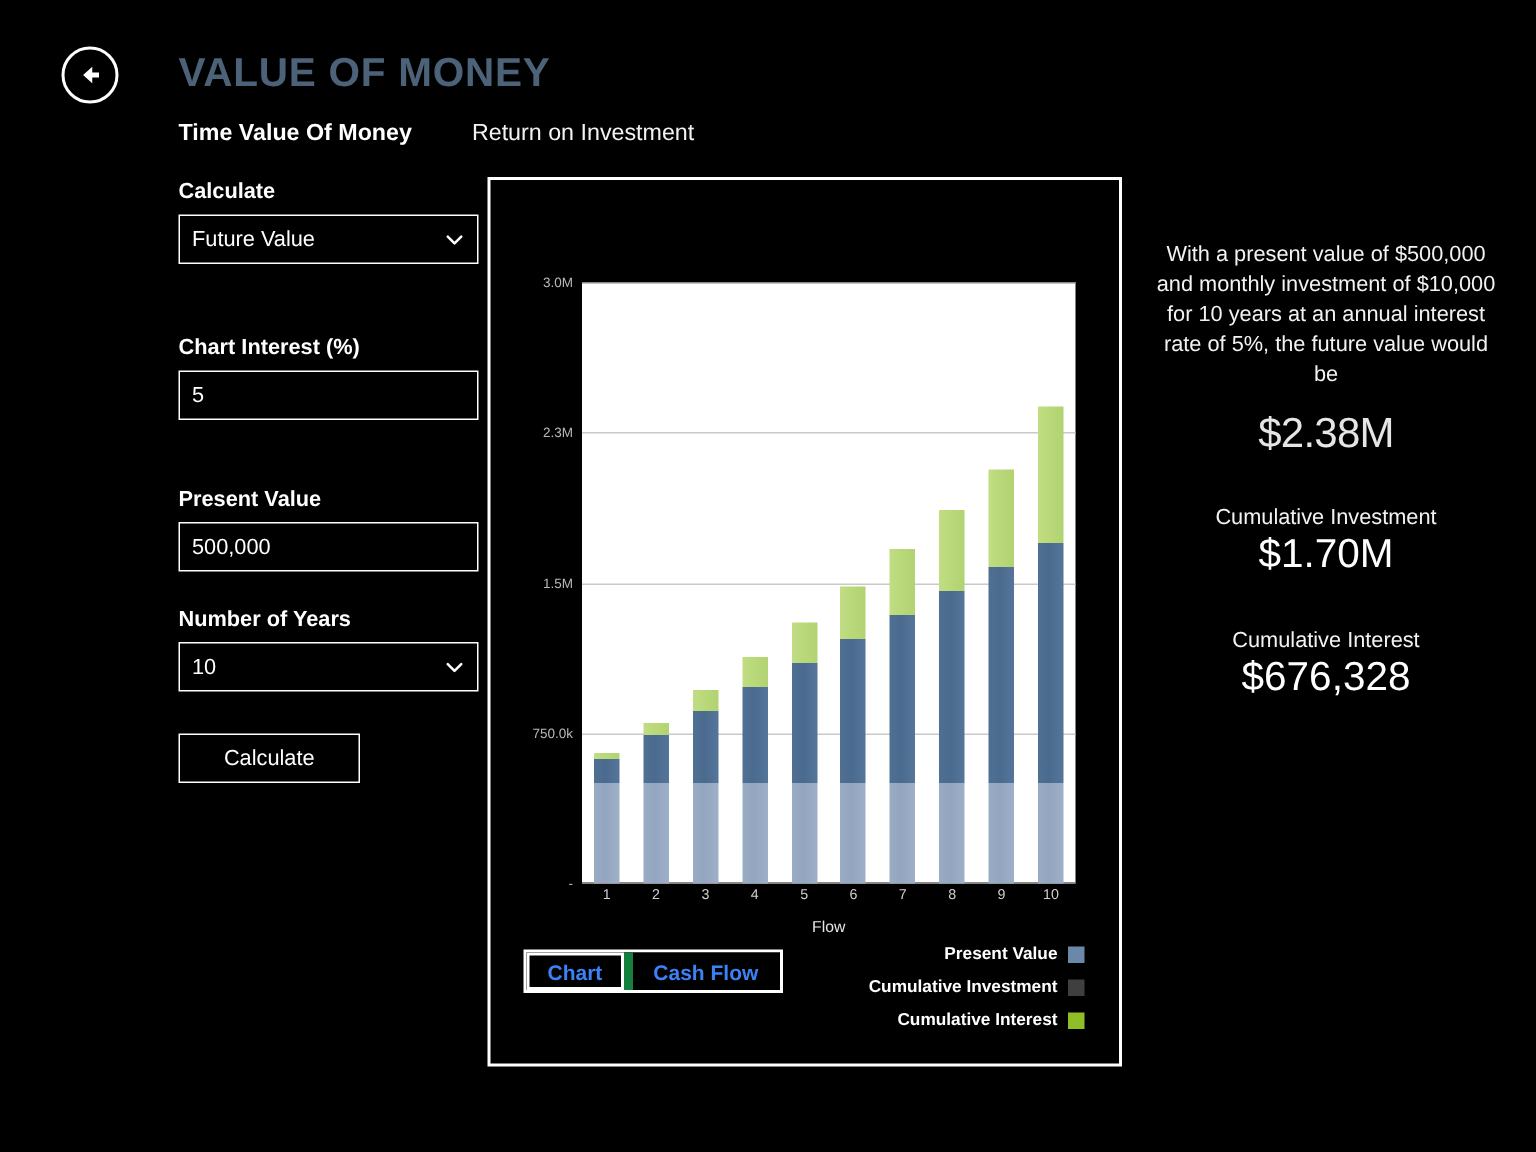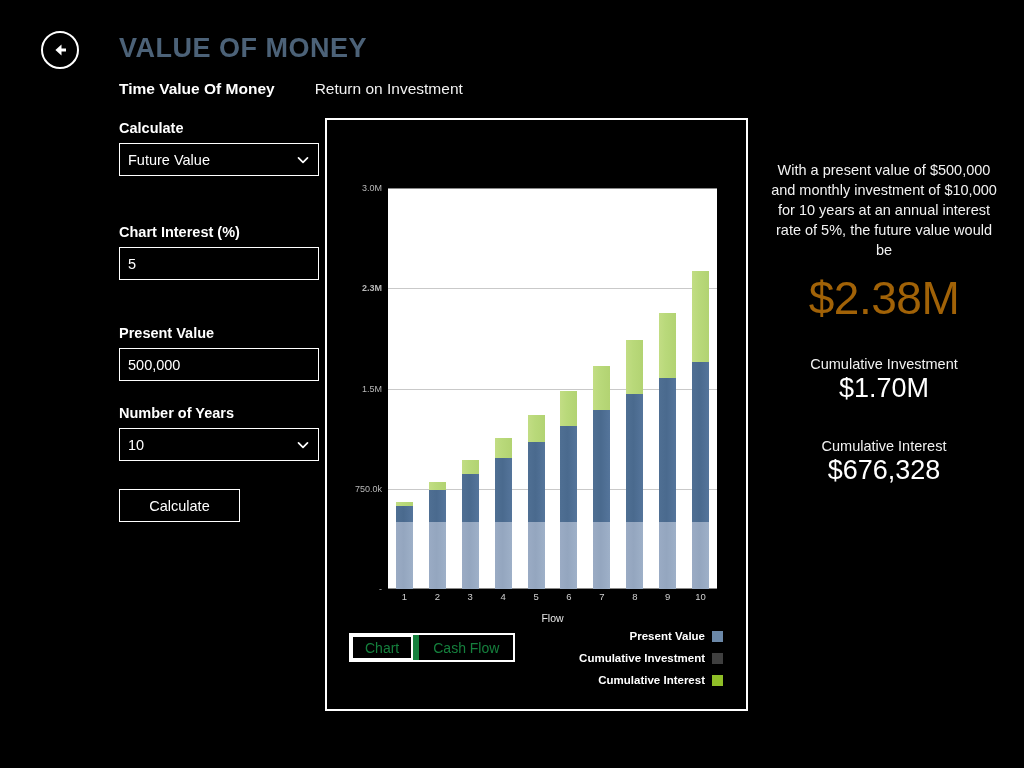--- a/index.html
+++ b/index.html
@@ -115,43 +115,43 @@
   }
 
   
   .view-toggle {
     position: absolute; left: 22px; top: 513px;
     display: flex; height: 29px;
     border: 2px solid #ffffff;
   }
   .view-btn {
     display: flex; align-items: center; justify-content: center;
-    padding: 0 14px; font-size: 14px; font-weight: normal;
-    color: #15803d; background: #000; cursor: pointer;
+    padding: 0 14px; font-size: 14px; font-weight: bold;
+    color: #3b82f6; background: #000; cursor: pointer;
     white-space: nowrap;
   }
   .view-btn.active { outline: 2px solid #ffffff; outline-offset: -2px; }
   .view-btn.inactive { border-left: 6px solid #15803d; }
 
   
   .legend { position: absolute; right: 23px; top: 510px; }
   .legend-row {
     display: flex; align-items: center; justify-content: flex-end;
     margin-bottom: 10px;
   }
   .legend-label { font-size: 11.5px; font-weight: bold; color: #ffffff; margin-right: 7px; white-space: nowrap; }
   .legend-swatch { width: 11px; height: 11px; flex: 0 0 auto; }
 
   
   .results { position: absolute; left: 768px; top: 160px; width: 232px; text-align: center; }
   .summary-text {
     font-size: 14.5px; line-height: 20px; color: #f2f2f2;
   }
   .big-value {
-    font-size: 46px; color: #a16207; margin-top: 14px; line-height: 1.05;
+    font-size: 28px; color: #e5e5e5; margin-top: 14px; line-height: 1.05;
     font-weight: normal; letter-spacing: -0.5px;
   }
   .res-block { margin-top: 34px; }
   .res-label { font-size: 14.5px; color: #f2f2f2; }
   .res-value { font-size: 27px; color: #ffffff; margin-top: 2px; line-height: 1.1; }
 </style>
 </head>
 <body>
 
 <div id="app">
@@ -232,21 +232,21 @@
       <div class="plot-area"></div>
       <div id="gridlines">
           <div class="gridline" style="top: 0px; background: rgb(138, 138, 138);"></div>
           <div class="gridline" style="top: 100.25px;"></div>
           <div class="gridline" style="top: 200.5px;"></div>
           <div class="gridline" style="top: 300.75px;"></div>
           <div class="gridline" style="top: 400px; background: rgb(138, 138, 138);"></div>
         </div>
       <div id="yticks">
           <div class="ytick" style="top: 0px;">3.0M</div>
-          <div class="ytick" style="top: 100.25px; font-weight: bold;">2.3M</div>
+          <div class="ytick" style="top: 100.25px;">2.3M</div>
           <div class="ytick" style="top: 200.5px;">1.5M</div>
           <div class="ytick" style="top: 300.75px;">750.0k</div>
           <div class="ytick" style="top: 401px;">-</div>
         </div>
       <div class="bars" id="bars">
           <div class="bar-slot">
             <div class="bar">
               <div class="seg seg-interest" style="height: 3.74267px;"></div>
               <div class="seg seg-invest" style="height: 16.04px;"></div>
               <div class="seg seg-present" style="height: 66.8333px;"></div>

